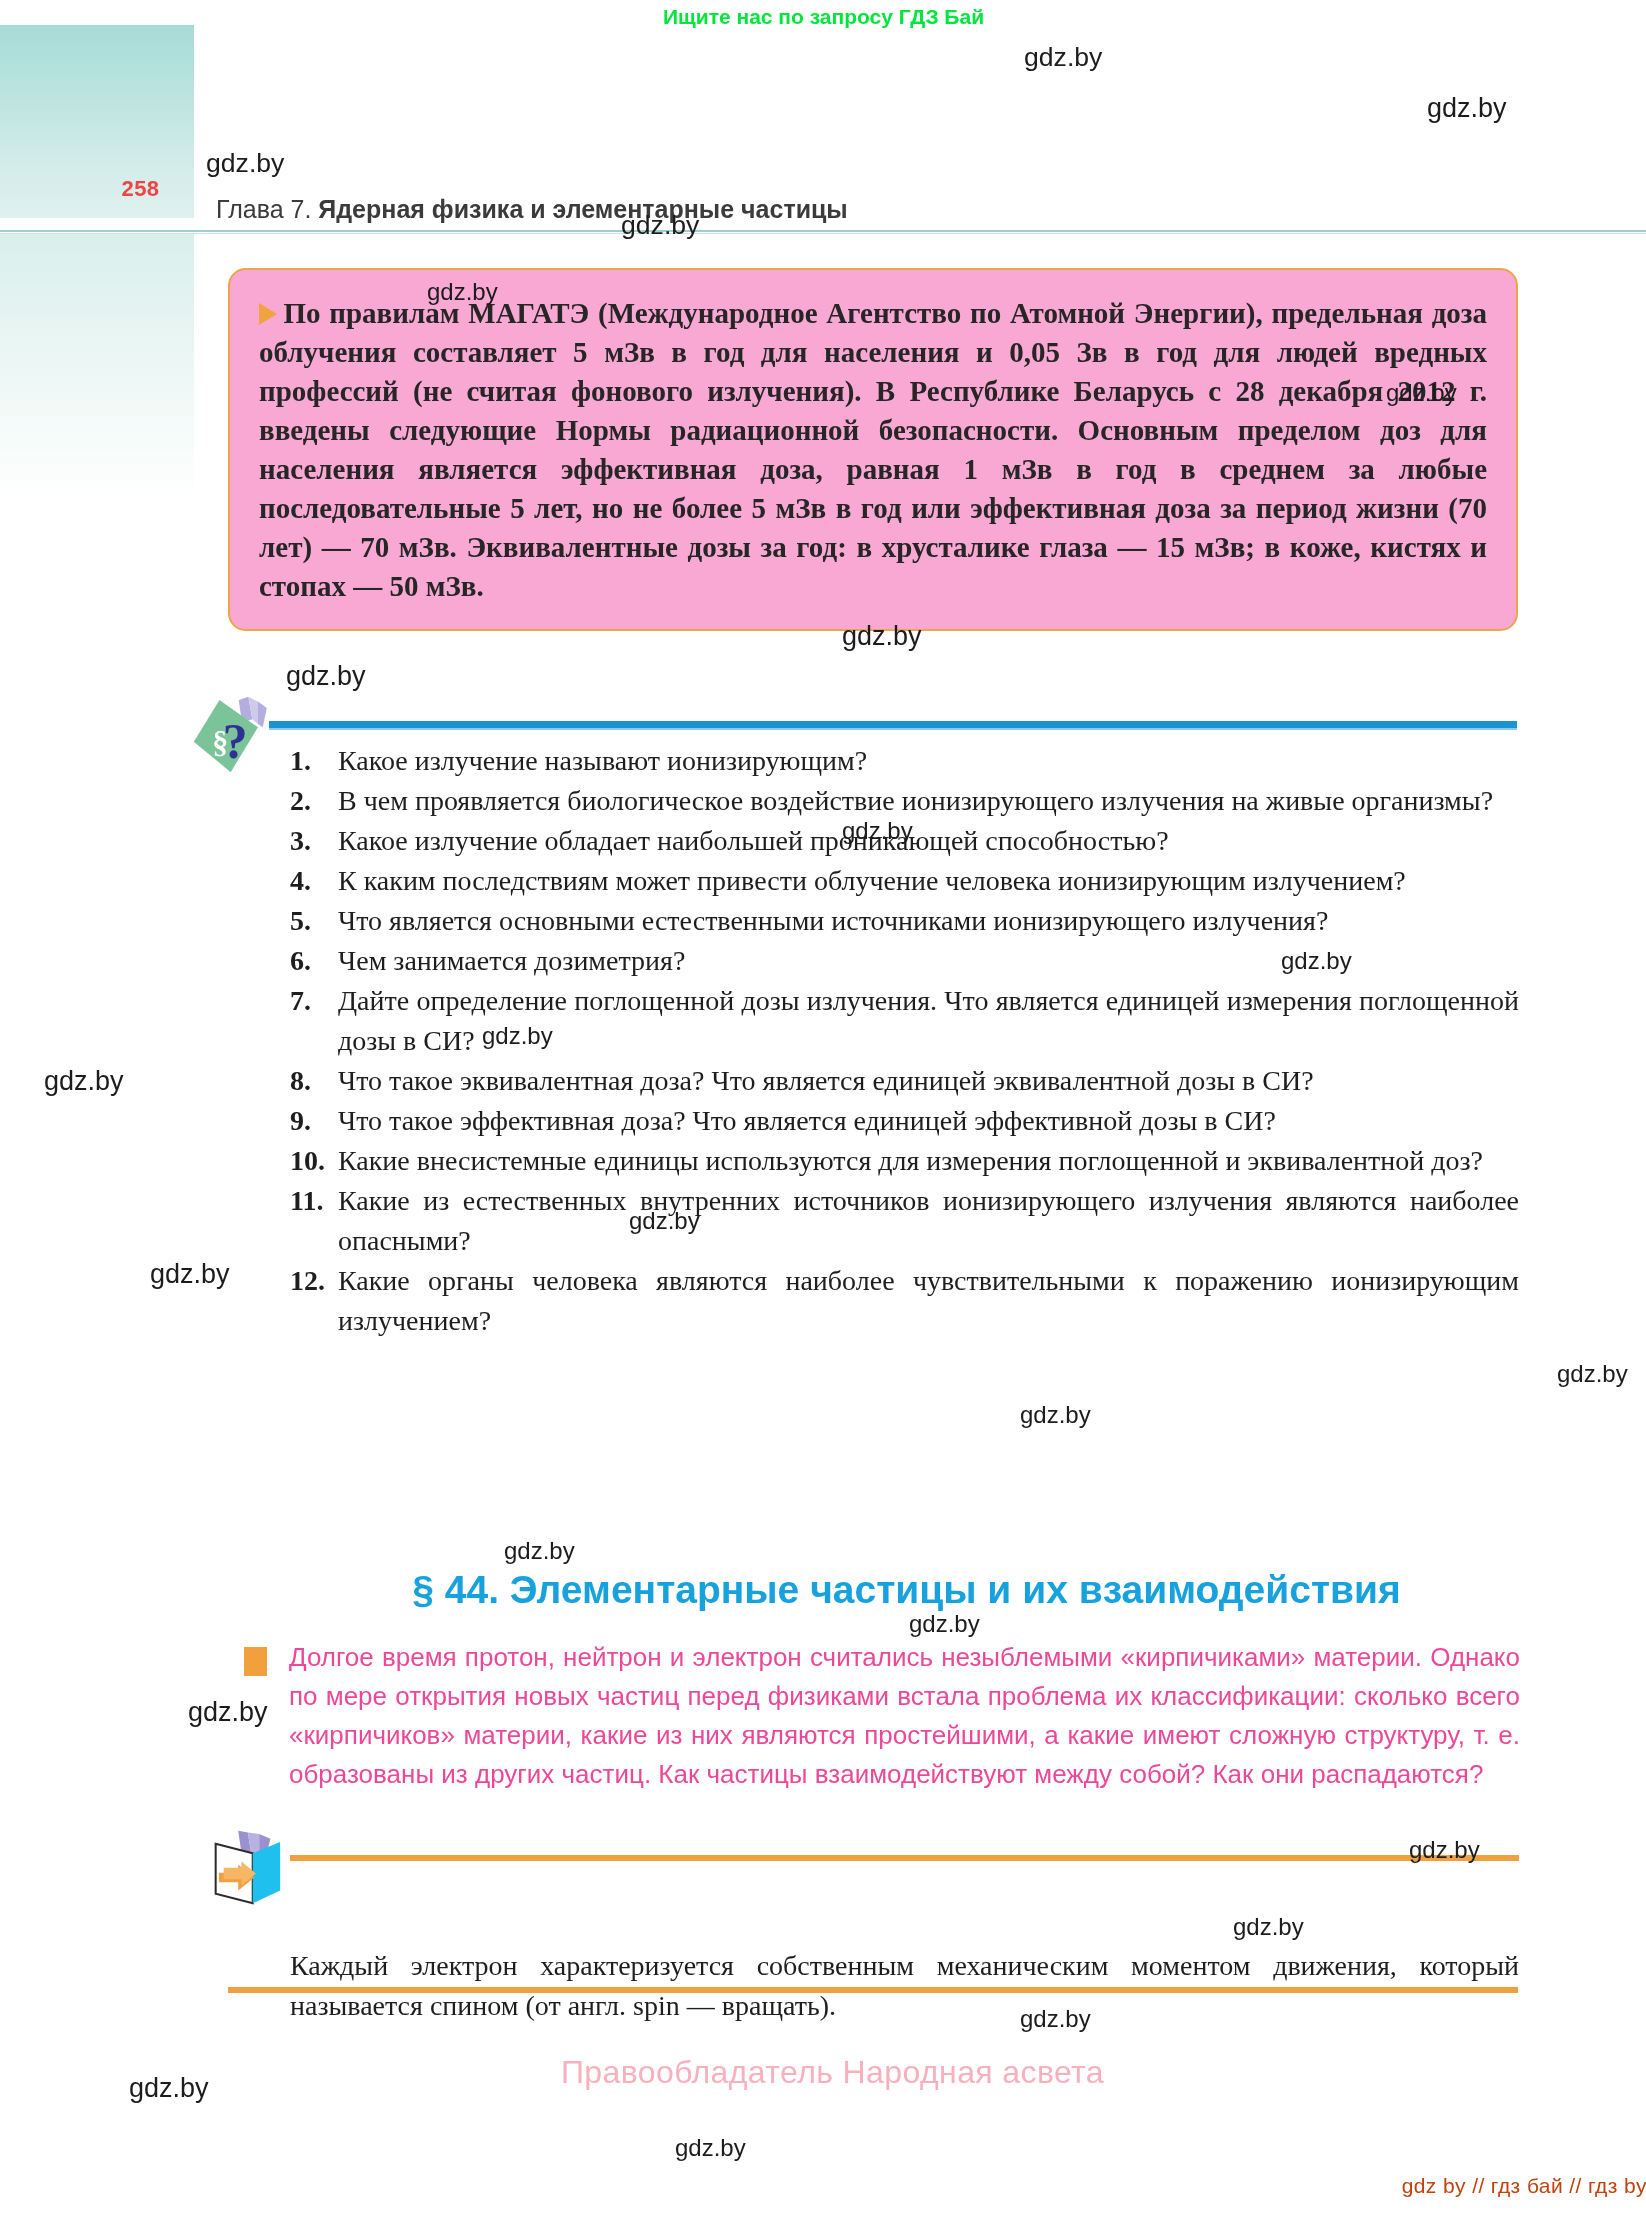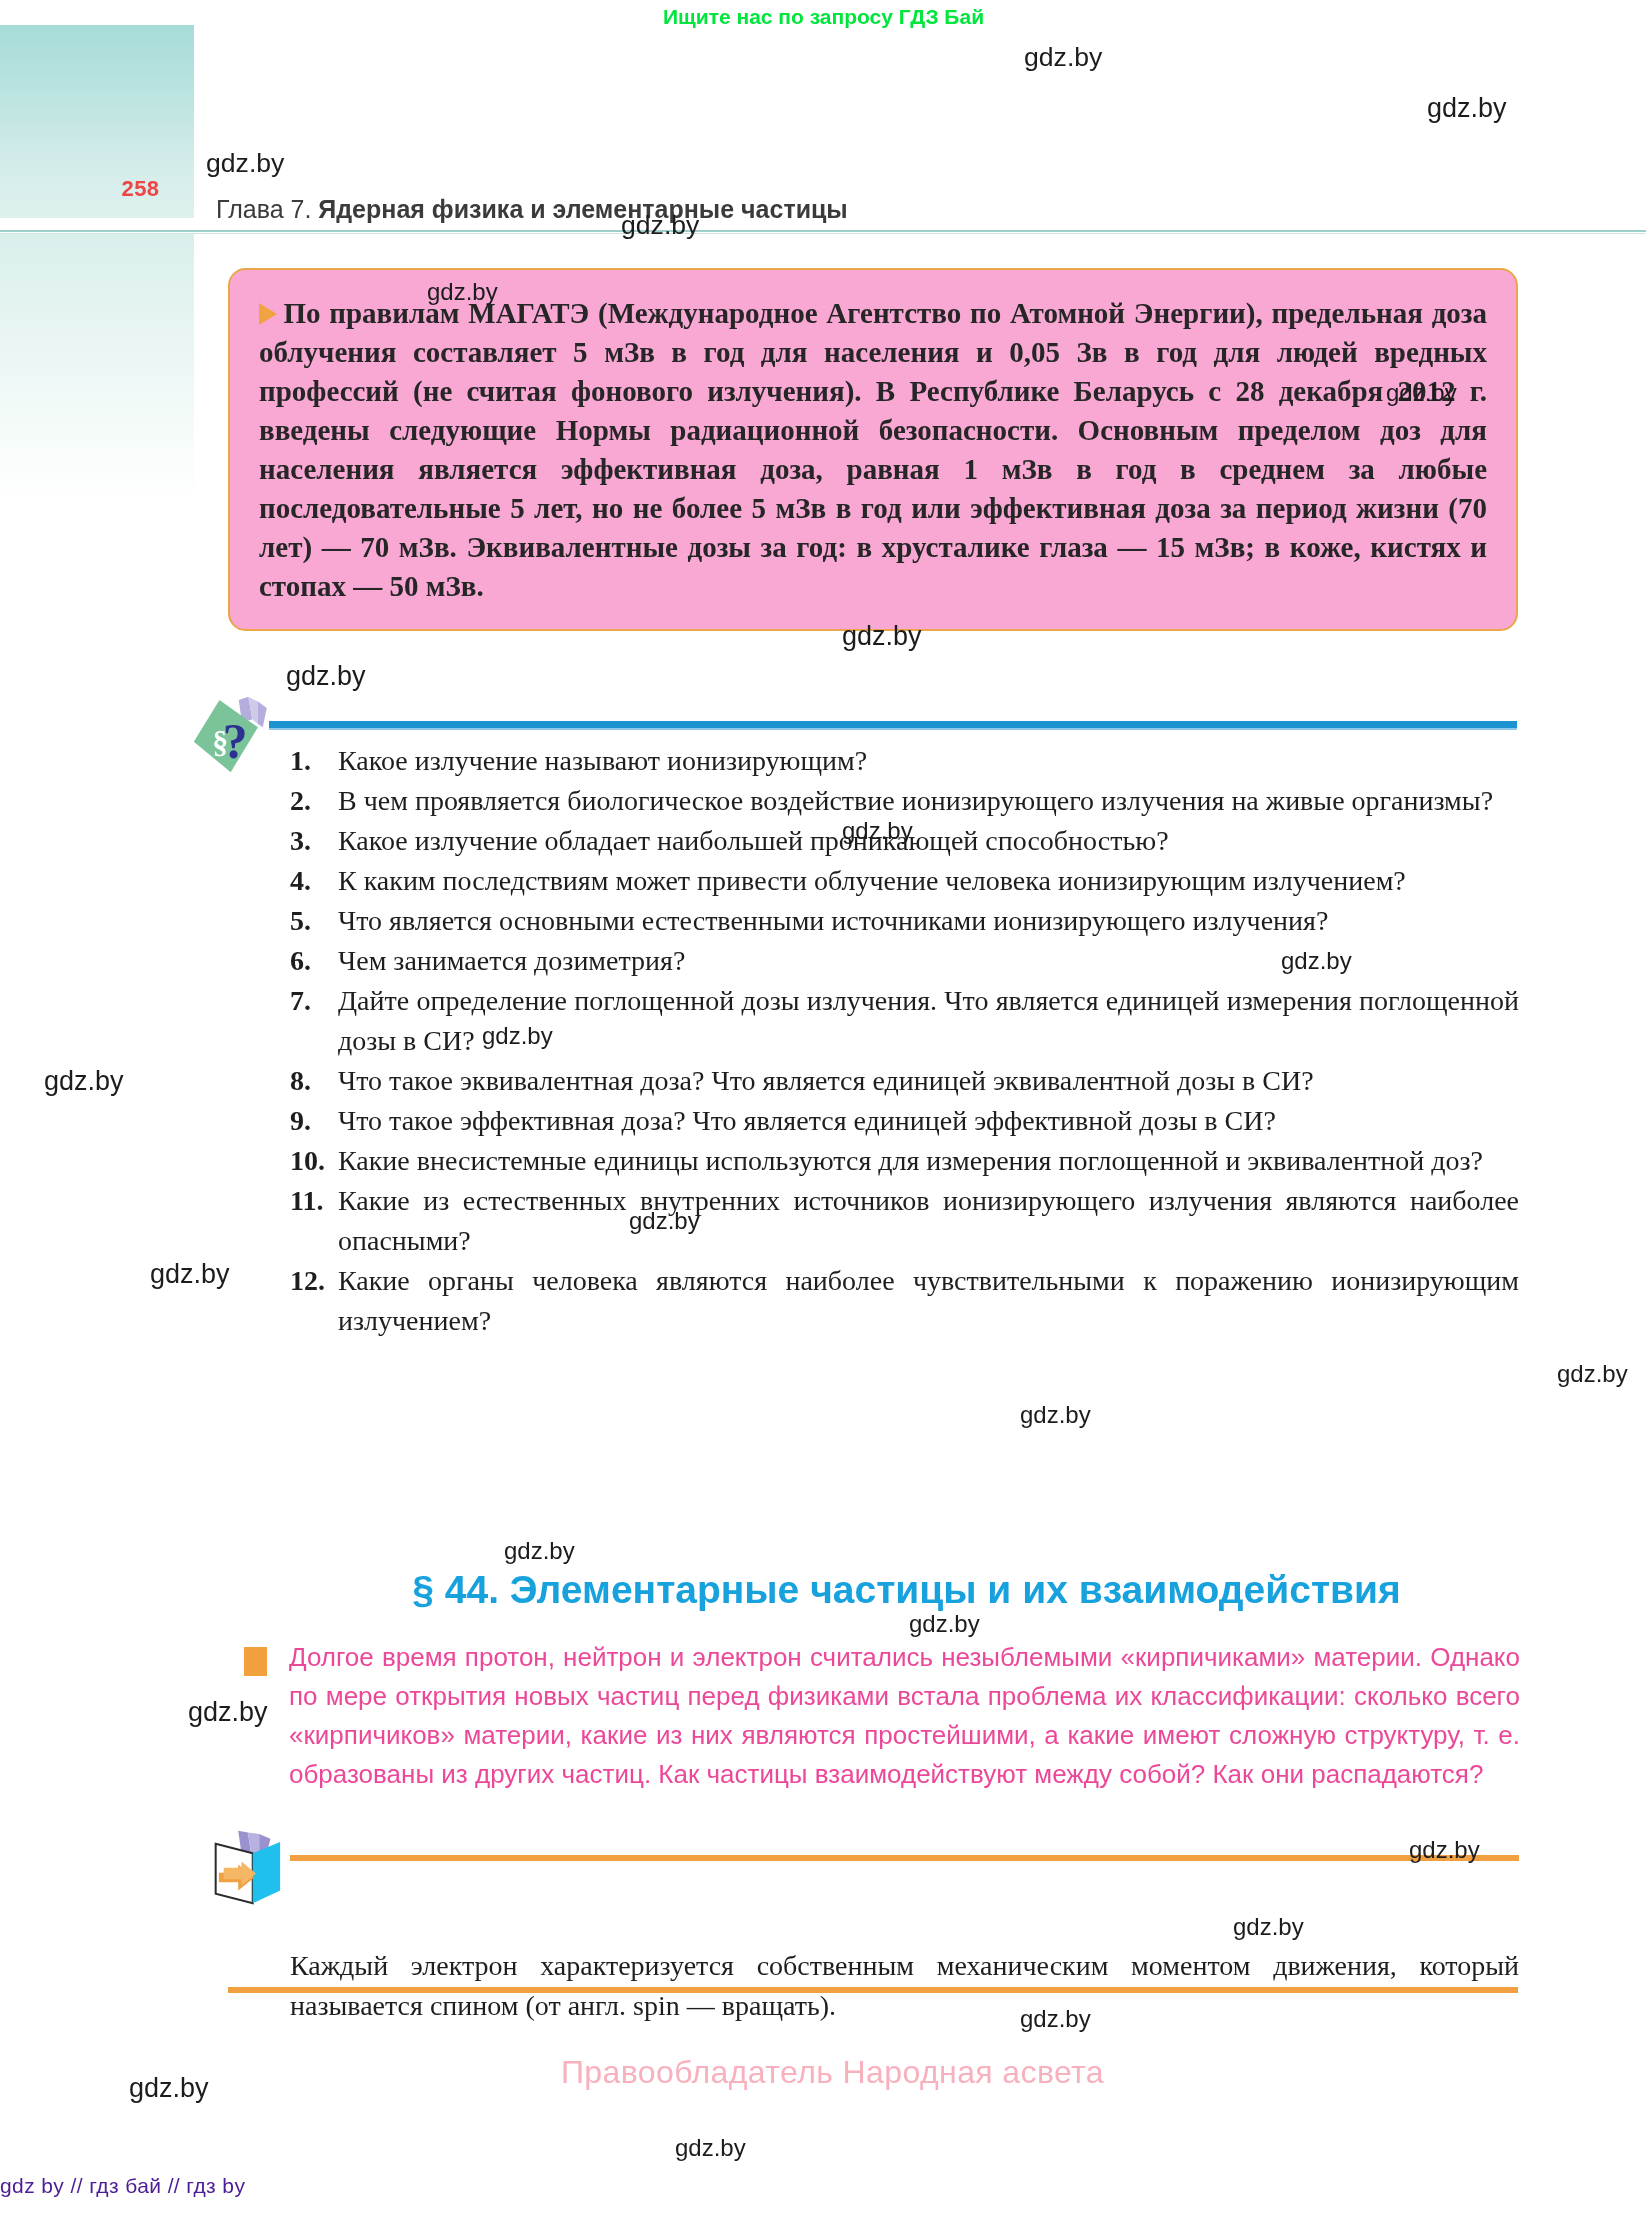--- a/index.html
+++ b/index.html
@@ -252,24 +252,24 @@
     font-size: 32px;
     color: #f9b0bd;
     letter-spacing: 0.4px;
     margin-left: 9px;
   }
   .footer-links {
     position: absolute;
     left: 0;
     top: 2174px;
     width: 1647px;
-    text-align: left;
+    text-align: right;
     font-family: "Liberation Sans", sans-serif;
     font-size: 21px;
-    color: #4c1d95;
+    color: #c2410c;
     letter-spacing: 0.4px;
   }
   .top-banner {
     position: absolute;
     left: 0;
     top: 4.8px;
     width: 1647px;
     text-align: center;
     font-family: "Liberation Sans", sans-serif;
     font-weight: bold;

